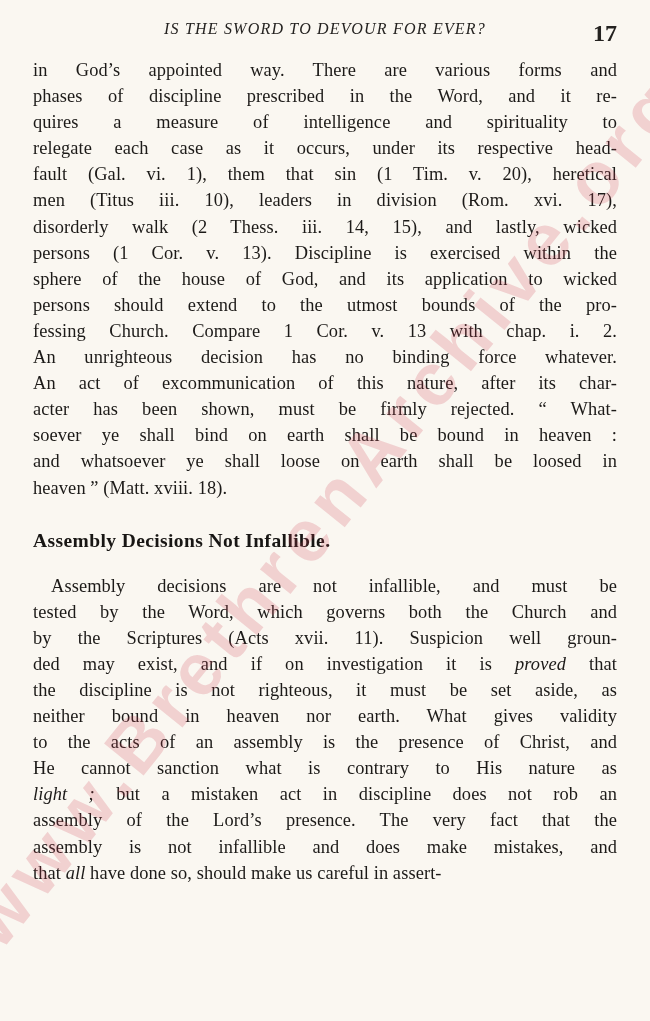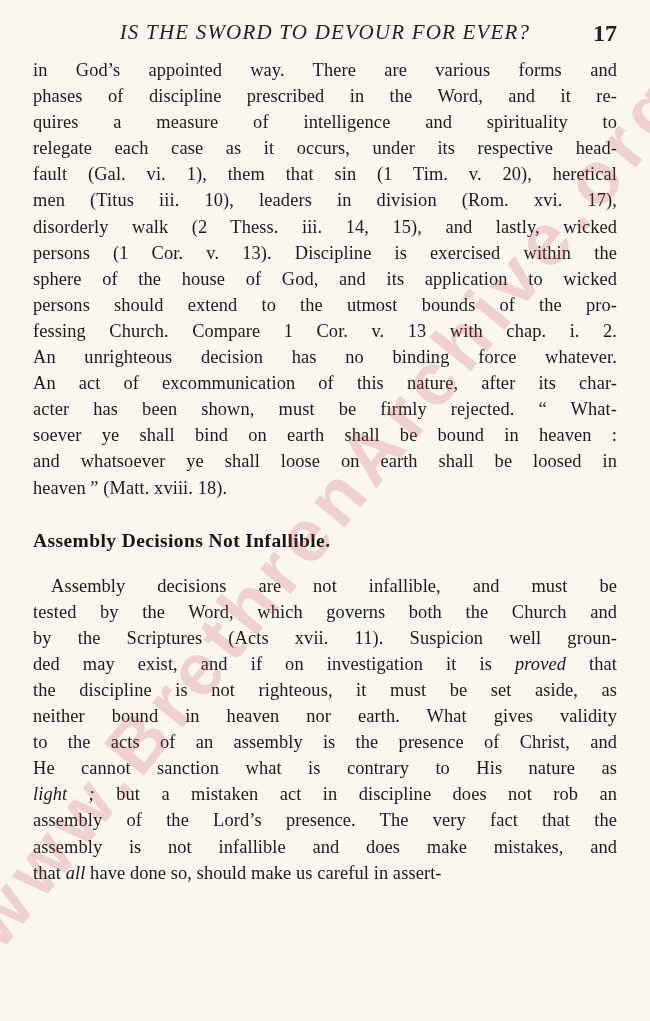--- a/index.html
+++ b/index.html
@@ -20,21 +20,21 @@
   .page-header {
     position: absolute;
     top: 20px;
     left: 33px;
     right: 33px;
     height: 26px;
   }
   .running-title {
     text-align: center;
     font-style: italic;
-    font-size: 21px;
+    font-size: 16px;
     letter-spacing: 1.2px;
     color: #242220;
   }
   .page-number {
     position: absolute;
     right: 0;
     top: 0;
     font-size: 24px;
     font-weight: bold;
     color: #242220;

